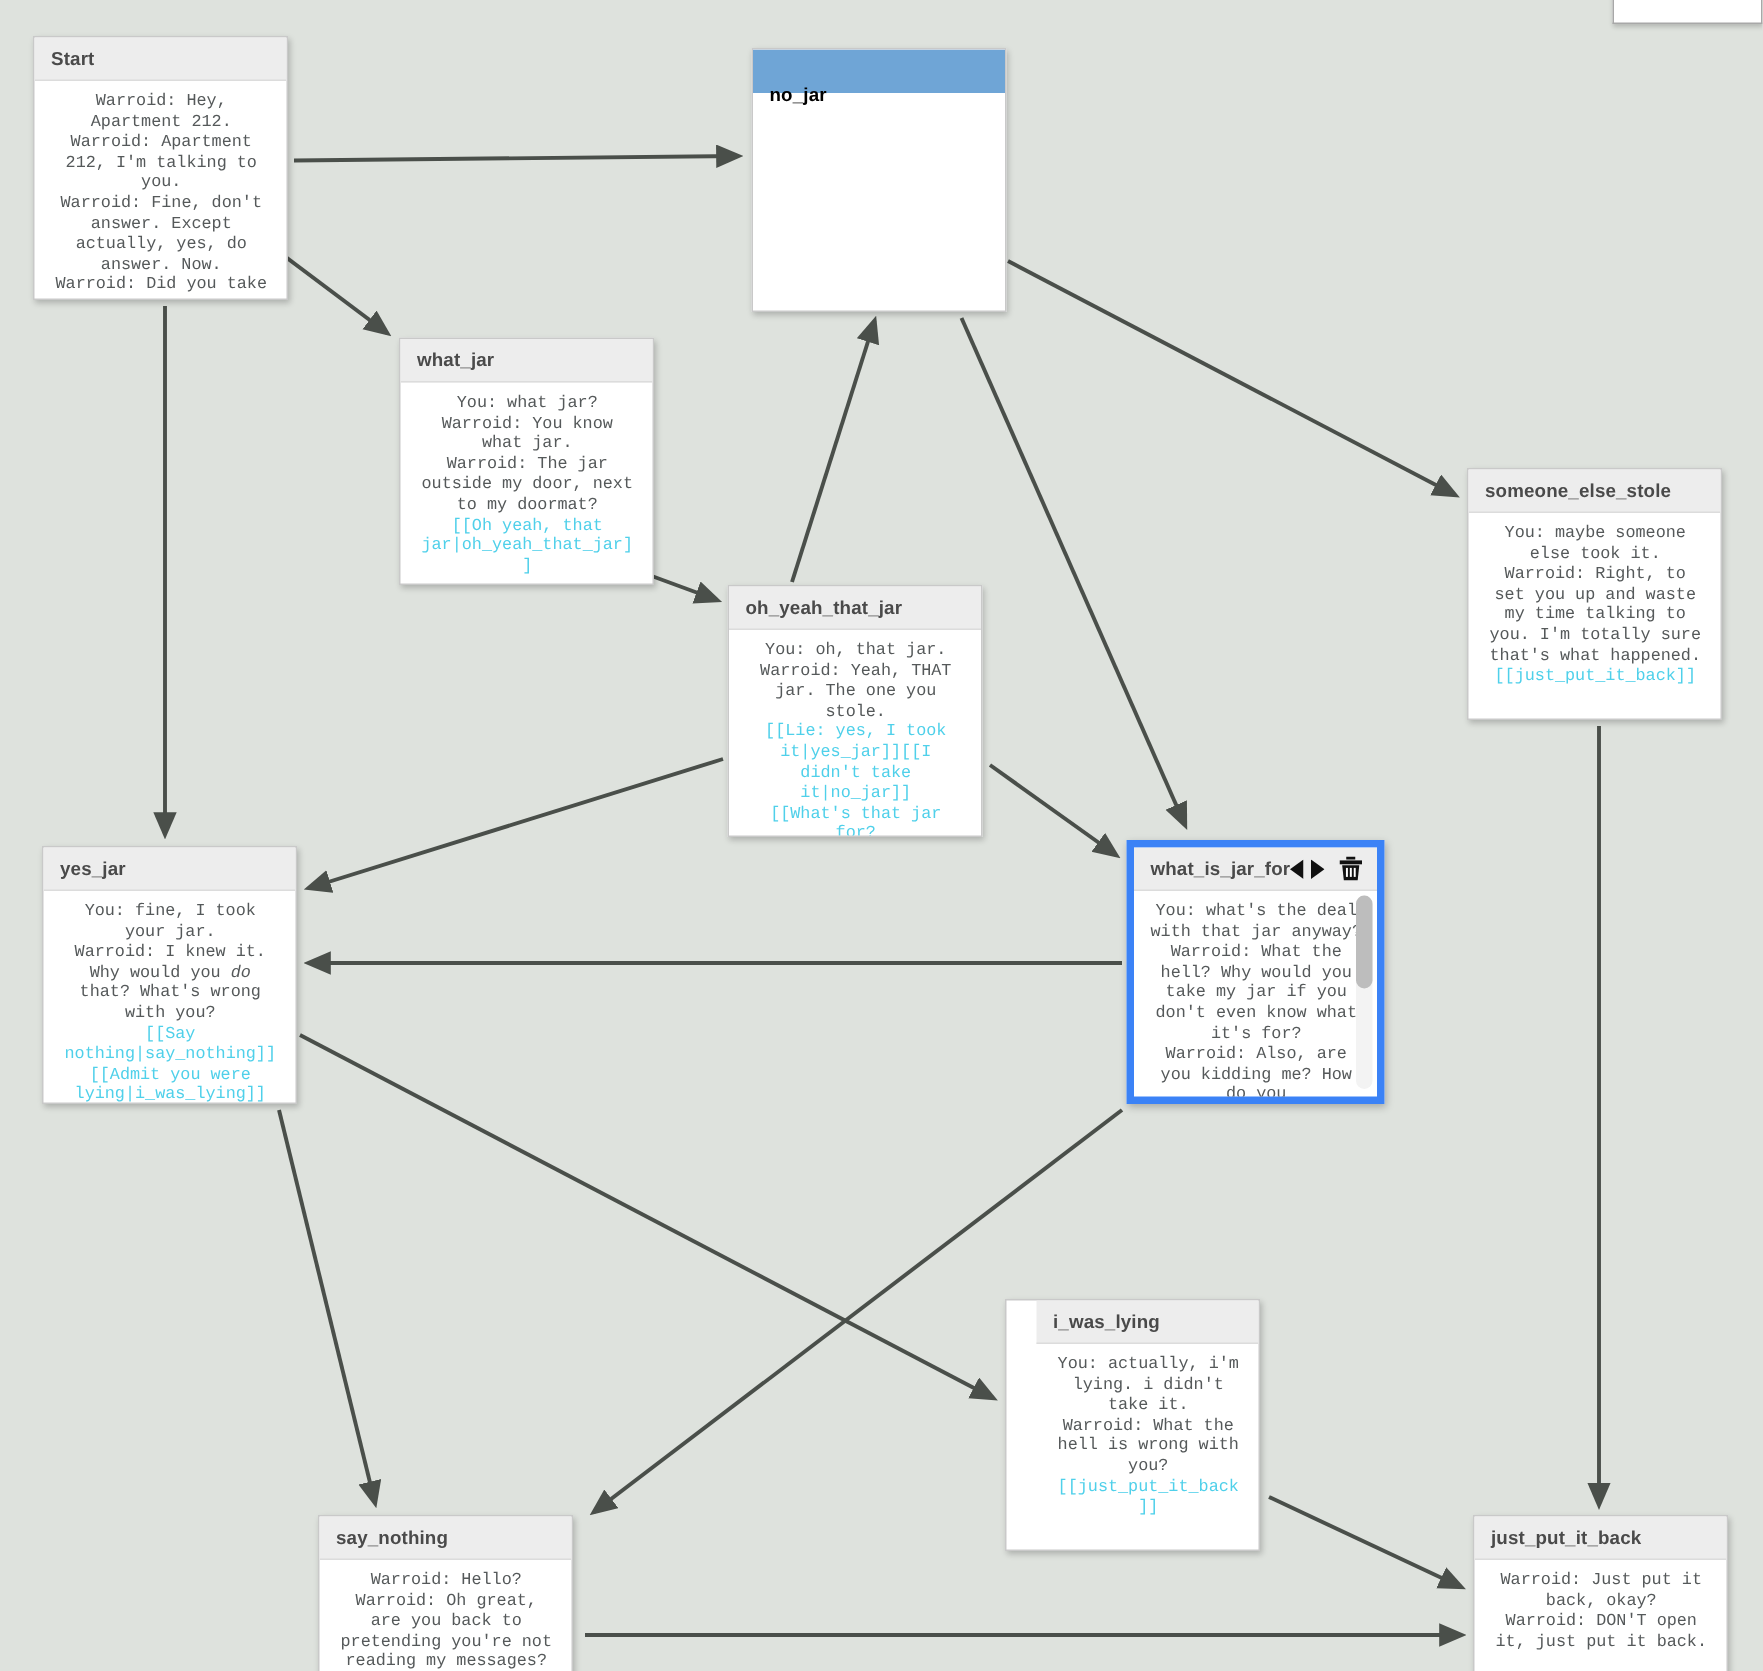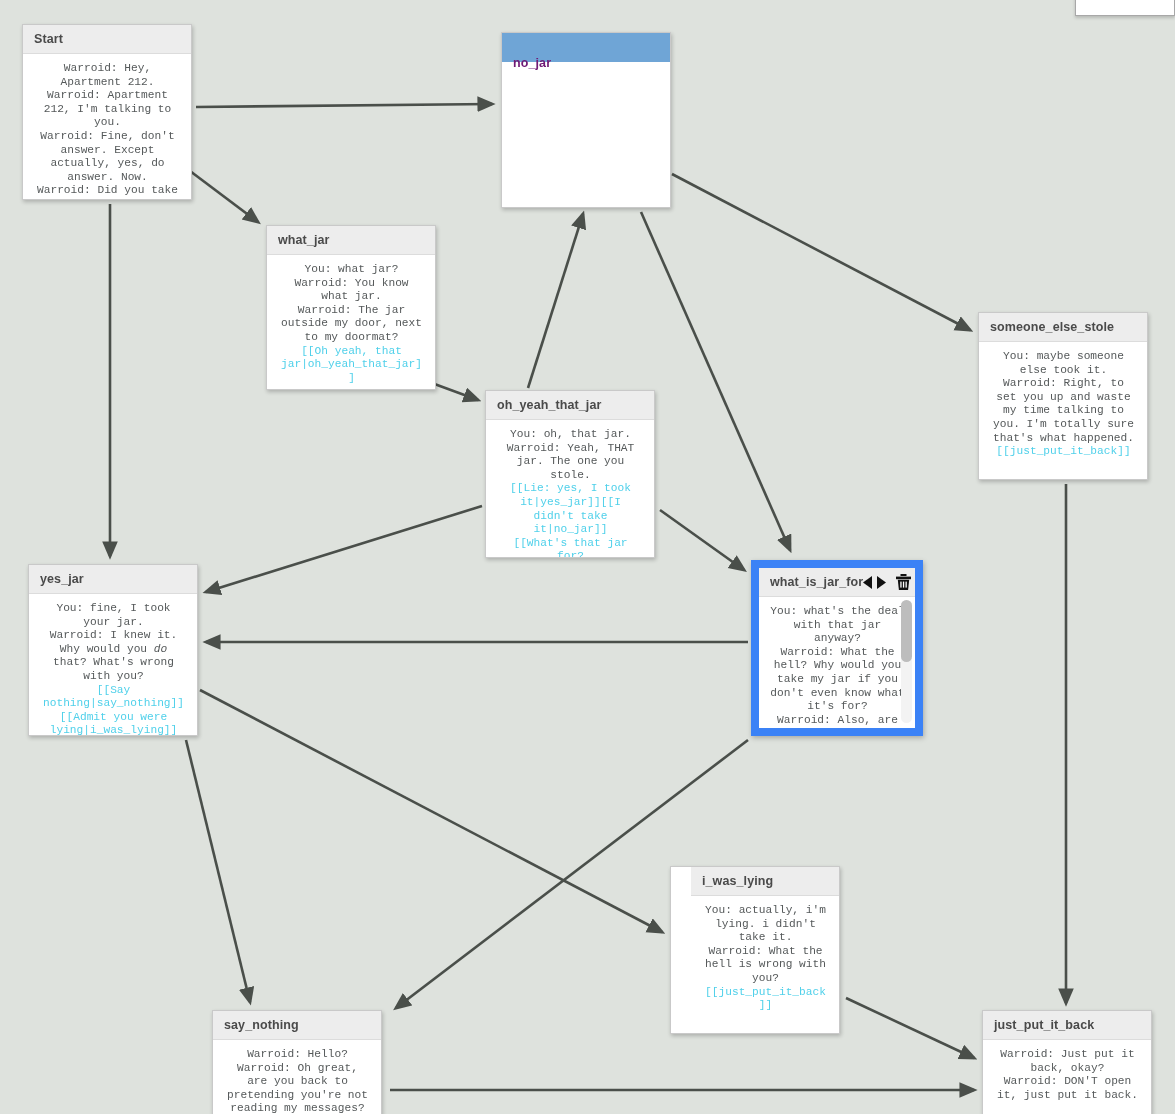--- a/index.html
+++ b/index.html
@@ -33,21 +33,21 @@
   .node {
     position: absolute;
     box-sizing: border-box;
     background: #ffffff;
     border: 1px solid #c9c9c9;
     box-shadow: 1px 2px 4px rgba(0,0,0,0.22);
     z-index: 5;
     overflow: hidden;
   }
   .node.selected {
-    border: 8px solid #3b82f6;
+    border: 5px solid #3b82f6;
     box-shadow: 1px 2px 5px rgba(0,0,0,0.25);
     z-index: 9;
   }
   .node-header {
     background: #ededed;
     border-bottom: 1px solid #dcdcdc;
     padding: 7px 10px 7px 11px;
     height: 29px;
     box-sizing: border-box;
     display: flex;
@@ -60,21 +60,21 @@
   }
   .node-title {
     font-family: "Liberation Sans", sans-serif;
     font-size: 12.5px;
     font-weight: bold;
     color: #4a4a4a;
     letter-spacing: 0.1px;
     white-space: nowrap;
   }
   .node-header.highlight .node-title {
-    color: #701a75;
+    color: #000000;
     margin-top: 31px;
   }
   .node-tools {
     margin-left: auto;
     display: flex;
     align-items: center;
     gap: 5px;
   }
   .tool-icon {
     display: inline-flex;

